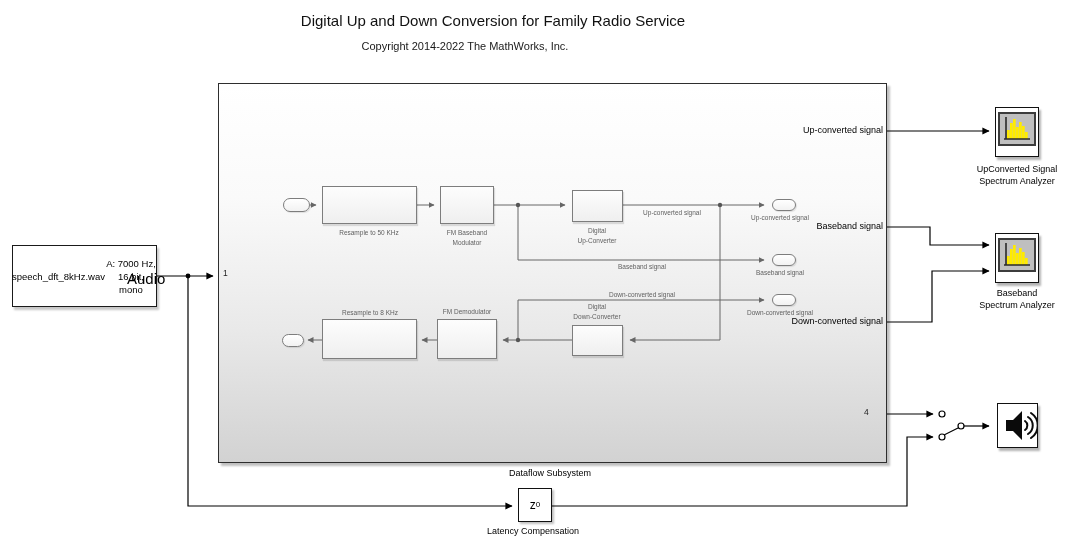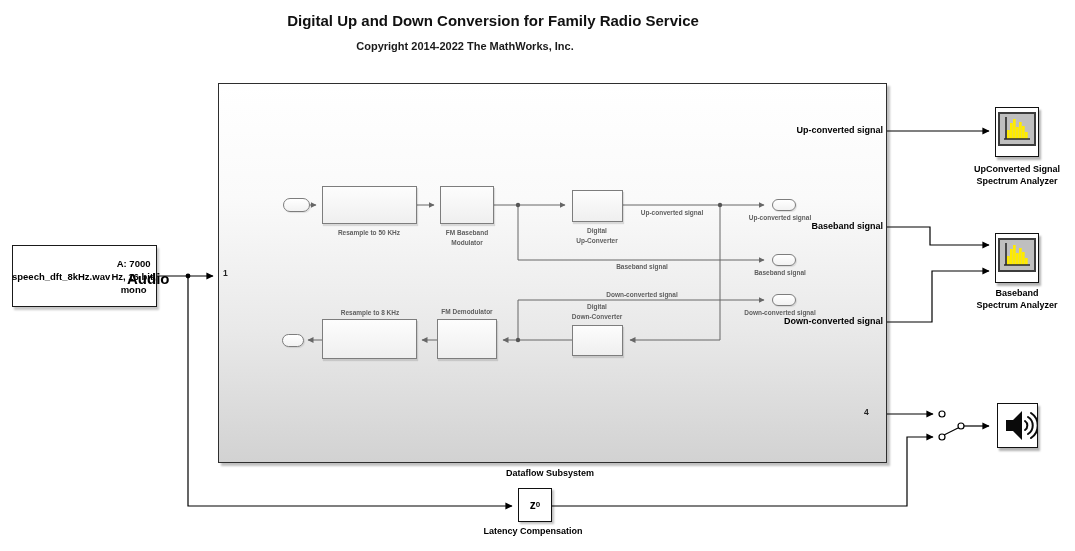--- a/index.html
+++ b/index.html
@@ -1,17 +1,17 @@
 <!DOCTYPE html>
 <html><head>
 <meta charset="utf-8">
 <style>
   html,body{margin:0;padding:0;background:#fff;}
   .canvas{position:relative;width:1075px;height:536px;background:#fff;
-          font-family:"Liberation Sans",sans-serif;overflow:hidden;font-weight:bold;}
+          font-family:"Liberation Sans",sans-serif;overflow:hidden;}
   .abs{position:absolute;}
   .title{position:absolute;left:0;top:12px;width:986px;text-align:center;
          font-size:15px;color:#111;white-space:nowrap;}
   .copyright{position:absolute;left:0;top:40px;width:930px;text-align:center;
              font-size:11px;color:#1a1a1a;white-space:nowrap;}
   .blk{position:absolute;border:1px solid #1a1a1a;background:#fff;
        box-shadow:2px 3px 2px rgba(0,0,0,.22);box-sizing:border-box;}
   .subsystem{position:absolute;left:218px;top:83px;width:669px;height:380px;
              border:1px solid #2e2e2e;box-sizing:border-box;
              background:linear-gradient(180deg,#ffffff 0%,#fafafa 30%,#e9e9e9 65%,#d2d2d2 100%);

